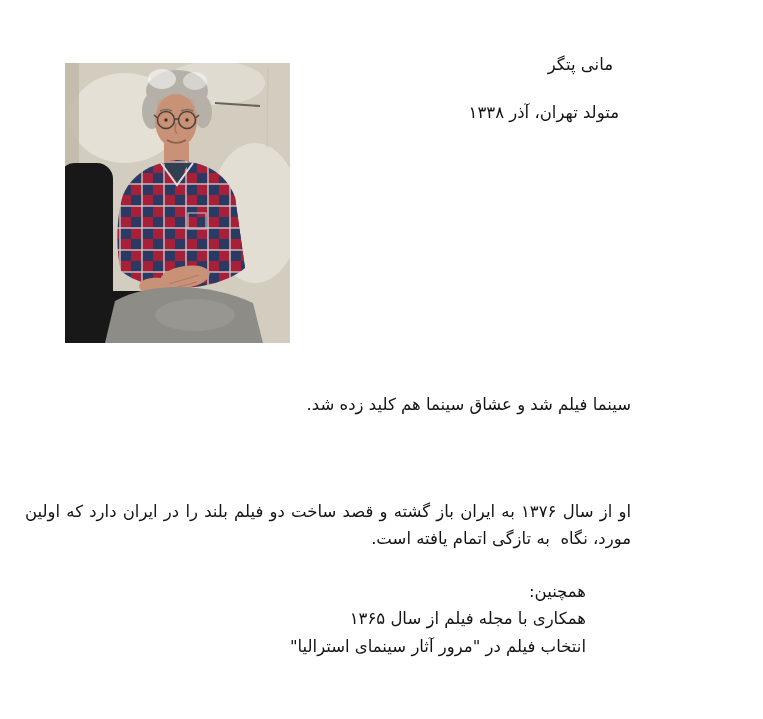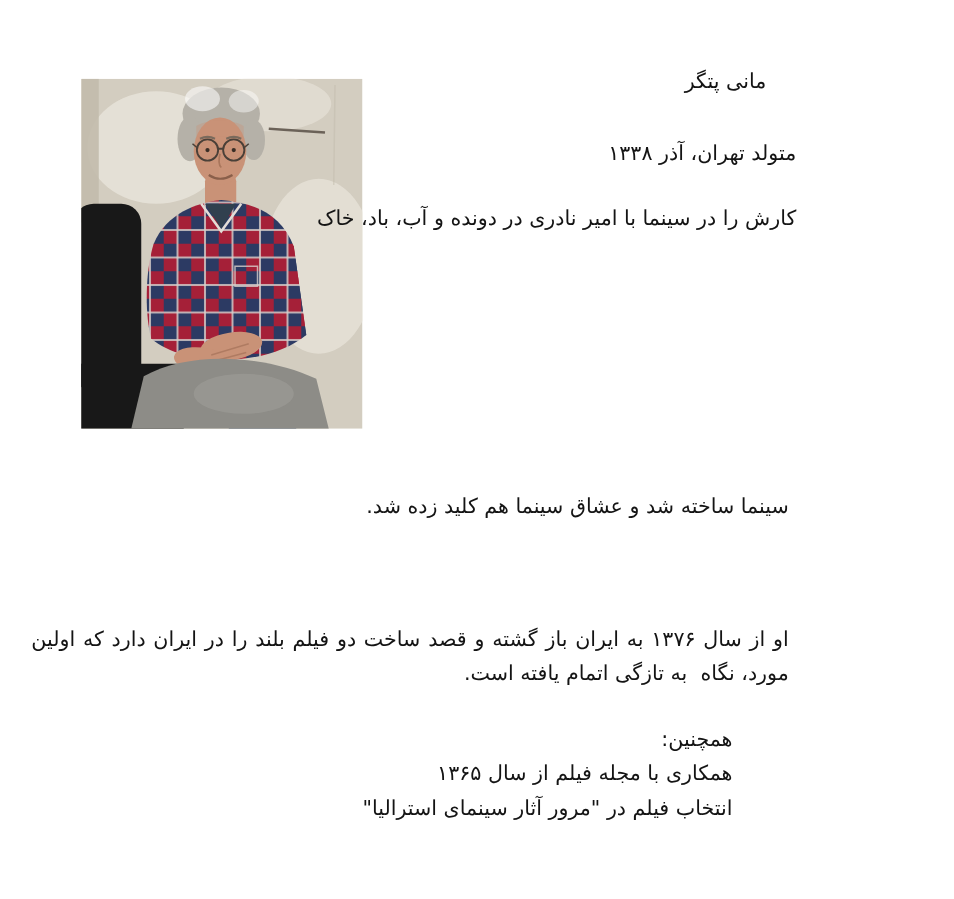--- a/index.html
+++ b/index.html
@@ -21,21 +21,21 @@
     direction:rtl;
     unicode-bidi:plaintext;
   }
   .just{
     white-space:normal;
     text-align:justify;
     text-align-last:justify;
     line-height:27.4px;
     direction:rtl;
   }
-  .col-right{right:12px;width:414px;margin-top:10px;}
+  .col-right{right:30px;width:414px;}
   .full{left:25px;right:18px;}
   .title-block{top:51px;right:36px;}
   .birth-block{top:99px;}
   .p1-block{top:151px;}
   .p1-last{padding-right:62px;}
   .p2-block{top:261px;}
   .p3-block{top:391px;}
   .p4-block{top:498px;}
   .p5-block{top:578px;right:63px;}
   .photo{
@@ -128,26 +128,25 @@
       <path d="M50,238 C85,218 145,220 188,240 L198,280 L40,280 Z" fill="#8d8c87"></path>
       <ellipse cx="130" cy="252" rx="40" ry="16" fill="#9a9994" opacity="0.8"></ellipse>
     </svg>
   </div>
 
   <div class="abs line title-block">مانی پتگر</div>
 
   <div class="abs line birth-block col-right">متولد تهران، آذر ۱۳۳۸</div>
 
   <div class="abs col-right p1-block">
-    <div class="line">کارش را در سینما با امیر نادری در دونده و آب، باد، خاک</div>
   </div>
 
 
   <div class="abs full p3-block">
-    <div class="line">سینما ساخته شد و عشاق سینما هم کلید زده شد.</div>
+    <div class="line">سینما فیلم شد و عشاق سینما هم کلید زده شد.</div>
   </div>
 
   <div class="abs full p4-block">
     <div class="just">او از سال ۱۳۷۶ به ایران باز گشته و قصد ساخت دو فیلم بلند را در ایران دارد که اولین</div>
     <div class="line">مورد، نگاه&nbsp; به تازگی اتمام یافته است.</div>
   </div>
 
   <div class="abs p5-block">
     <div class="line">همچنین:</div>
     <div class="line">همکاری با مجله فیلم از سال ۱۳۶۵</div>

